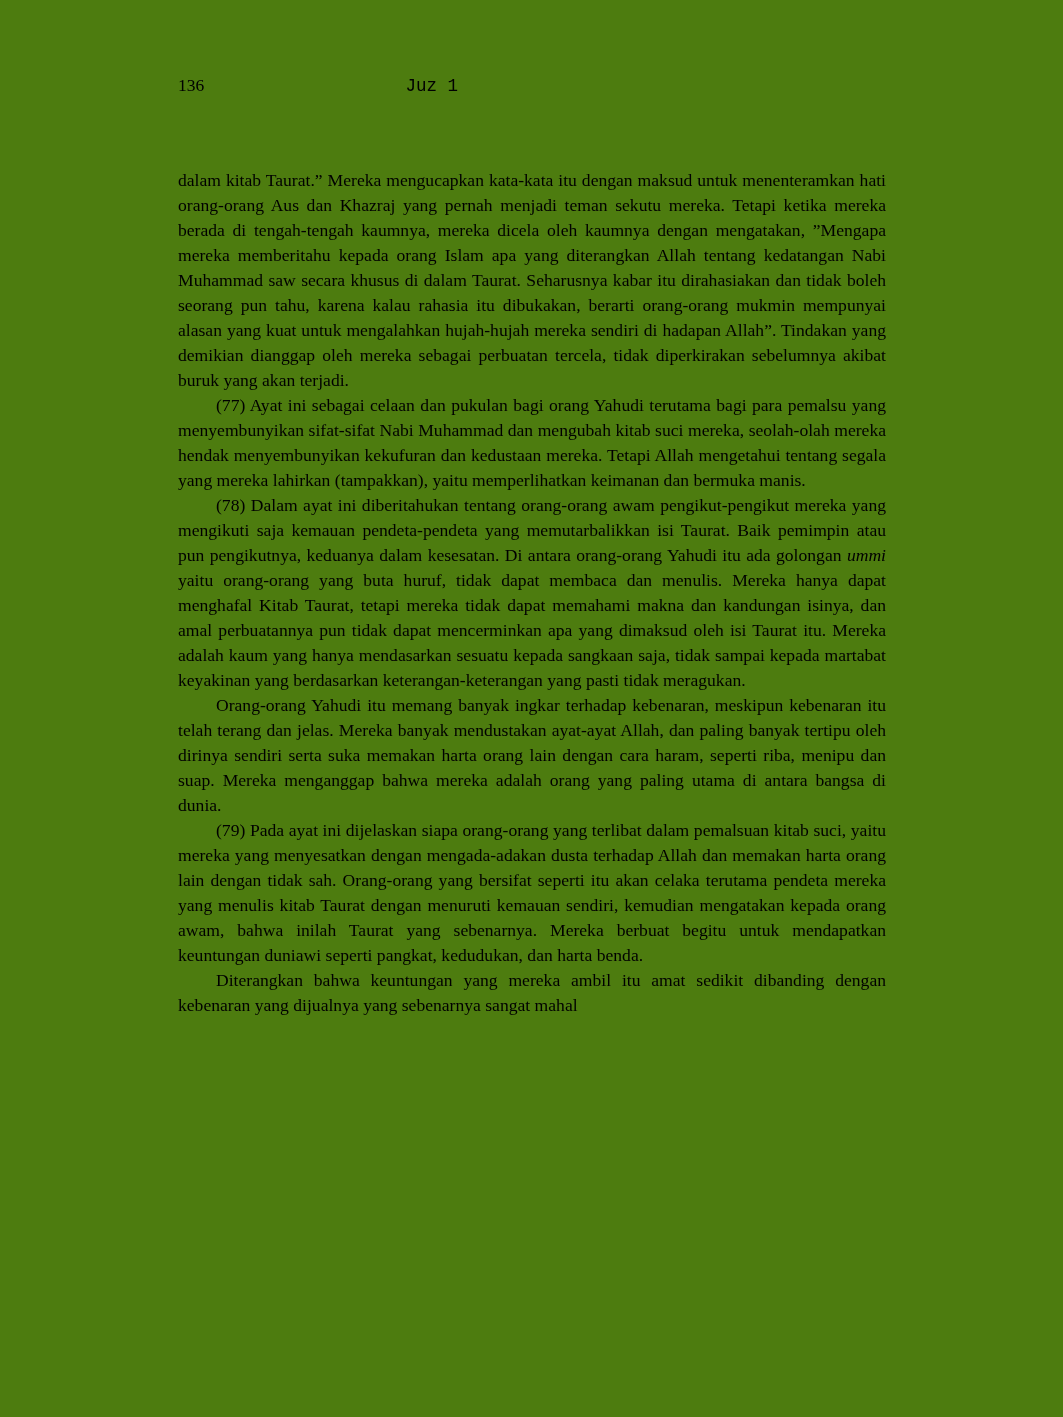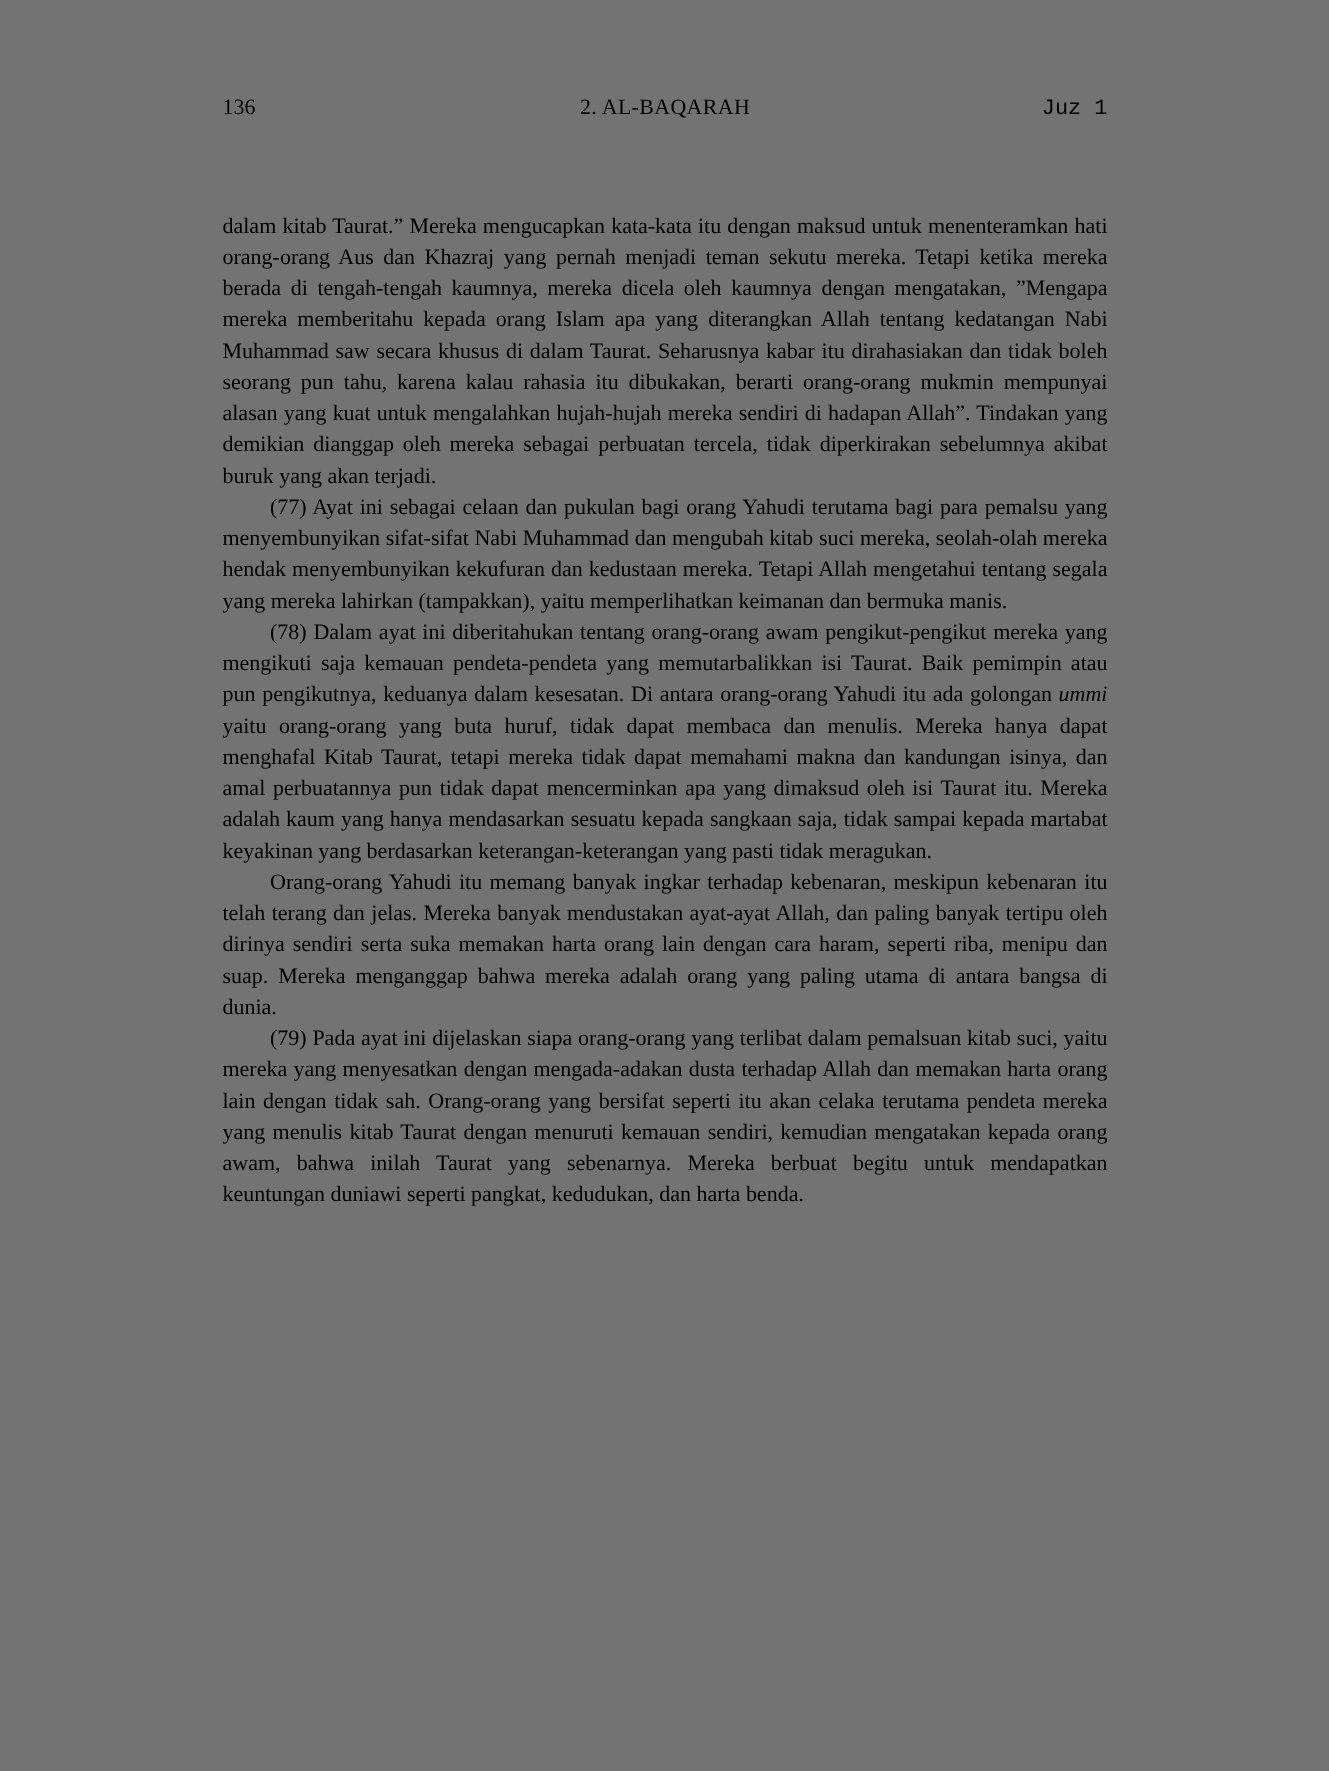--- a/index.html
+++ b/index.html
@@ -5,21 +5,21 @@
   html, body {
     margin: 0;
     padding: 0;
     background: #e9e9e9;
   }
   .page {
     position: relative;
     width: 1063px;
     height: 1417px;
     margin: 0 auto;
-    background: #737373;
+    background: #4d7c0f;
     color: #000000;
     font-family: "Liberation Serif", serif;
     overflow: hidden;
   }
   .page-header {
     position: absolute;
     top: 74px;
     left: 178px;
     width: 708px;
     display: flex;
@@ -61,32 +61,32 @@
     font-style: italic;
   }
 </style>
 </head>
 <body>
 
 <div class="page">
 
   <div class="page-header">
     <span class="hdr-left">136</span>
-    <span class="hdr-center">2. AL-BAQARAH</span>
     <span class="hdr-right">Juz 1</span>
   </div>
 
   <div class="body-text">
 
     <p class="para">dalam kitab Taurat.” Mereka mengucapkan kata-kata itu dengan maksud untuk menenteramkan hati orang-orang Aus dan Khazraj yang pernah menjadi teman sekutu mereka. Tetapi ketika mereka berada di tengah-tengah kaumnya, mereka dicela oleh kaumnya dengan mengatakan, ”Mengapa mereka memberitahu kepada orang Islam apa yang diterangkan Allah tentang kedatangan Nabi Muhammad saw secara khusus di dalam Taurat. Seharusnya kabar itu dirahasiakan dan tidak boleh seorang pun tahu, karena kalau rahasia itu dibukakan, berarti orang-orang mukmin mempunyai alasan yang kuat untuk mengalahkan hujah-hujah mereka sendiri di hadapan Allah”. Tindakan yang demikian dianggap oleh mereka sebagai perbuatan tercela, tidak diperkirakan sebelumnya akibat buruk yang akan terjadi.</p>
 
     <p class="para indent">(77) Ayat ini sebagai celaan dan pukulan bagi orang Yahudi terutama bagi para pemalsu yang menyembunyikan sifat-sifat Nabi Muhammad dan mengubah kitab suci mereka, seolah-olah mereka hendak menyembunyikan kekufuran dan kedustaan mereka. Tetapi Allah mengetahui tentang segala yang mereka lahirkan (tampakkan), yaitu memperlihatkan keimanan dan bermuka manis.</p>
 
     <p class="para indent"><span>(78) Dalam ayat ini diberitahukan tentang orang-orang awam pengikut-pengikut mereka yang mengikuti saja kemauan pendeta-pendeta yang memutarbalikkan isi Taurat. Baik pemimpin atau pun pengikutnya, keduanya dalam kesesatan. Di antara orang-orang Yahudi itu ada golongan </span><em>ummi</em><span> yaitu orang-orang yang buta huruf, tidak dapat membaca dan menulis. Mereka hanya dapat menghafal Kitab Taurat, tetapi mereka tidak dapat memahami makna dan kandungan isinya, dan amal perbuatannya pun tidak dapat mencerminkan apa yang dimaksud oleh isi Taurat itu. Mereka adalah kaum yang hanya mendasarkan sesuatu kepada sangkaan saja, tidak sampai kepada martabat keyakinan yang berdasarkan keterangan-keterangan yang pasti tidak meragukan.</span></p>
 
     <p class="para indent">Orang-orang Yahudi itu memang banyak ingkar terhadap kebenaran, meskipun kebenaran itu telah terang dan jelas. Mereka banyak mendustakan ayat-ayat Allah, dan paling banyak tertipu oleh dirinya sendiri serta suka memakan harta orang lain dengan cara haram, seperti riba, menipu dan suap. Mereka menganggap bahwa mereka adalah orang yang paling utama di antara bangsa di dunia.</p>
 
     <p class="para indent">(79) Pada ayat ini dijelaskan siapa orang-orang yang terlibat dalam pemalsuan kitab suci, yaitu mereka yang menyesatkan dengan mengada-adakan dusta terhadap Allah dan memakan harta orang lain dengan tidak sah. Orang-orang yang bersifat seperti itu akan celaka terutama pendeta mereka yang menulis kitab Taurat dengan menuruti kemauan sendiri, kemudian mengatakan kepada orang awam, bahwa inilah Taurat yang sebenarnya. Mereka berbuat begitu untuk mendapatkan keuntungan duniawi seperti pangkat, kedudukan, dan harta benda.</p>
 
+    <p class="para indent">Diterangkan bahwa keuntungan yang mereka ambil itu amat sedikit dibanding dengan kebenaran yang dijualnya yang sebenarnya sangat mahal</p>
 
   </div>
 
 </div>
 
 </body></html>

